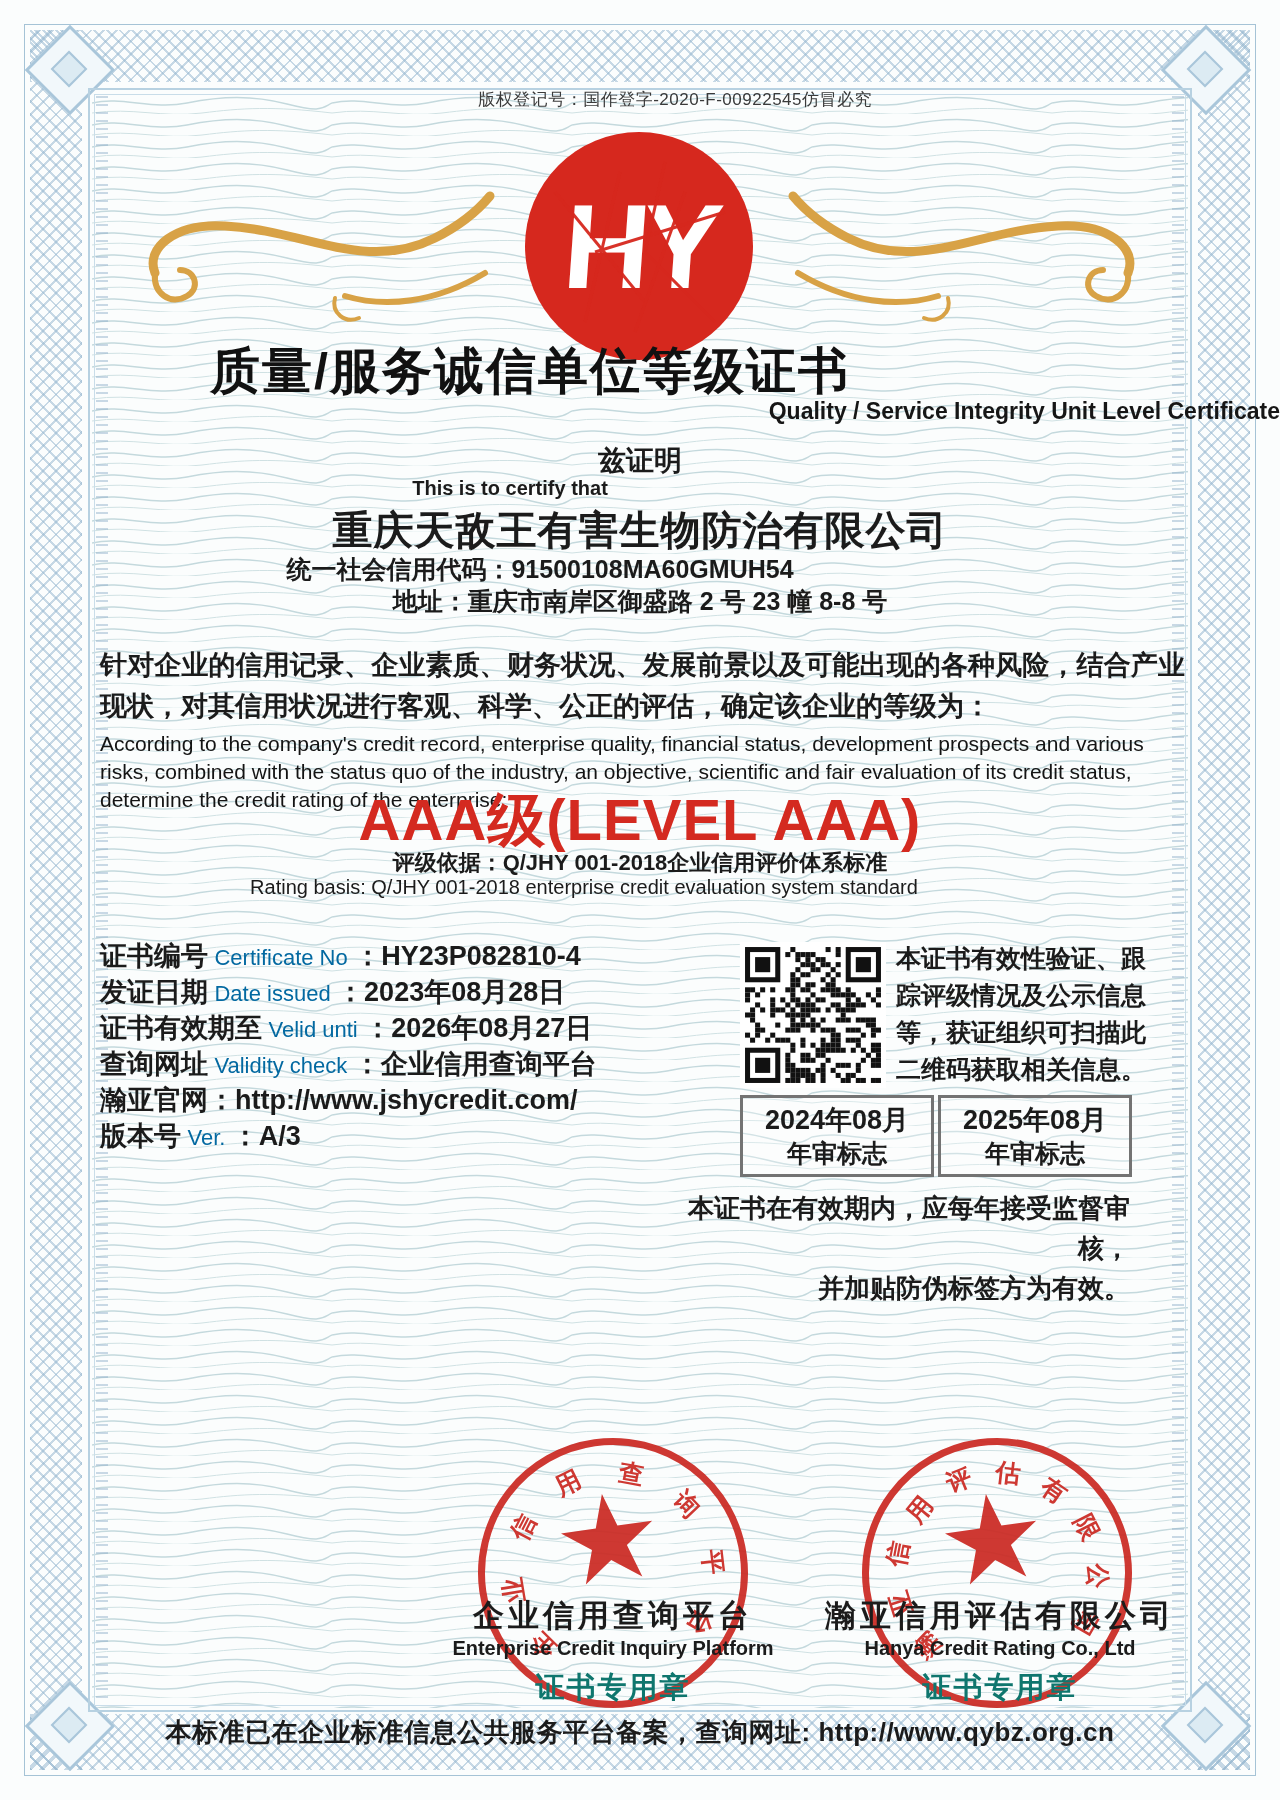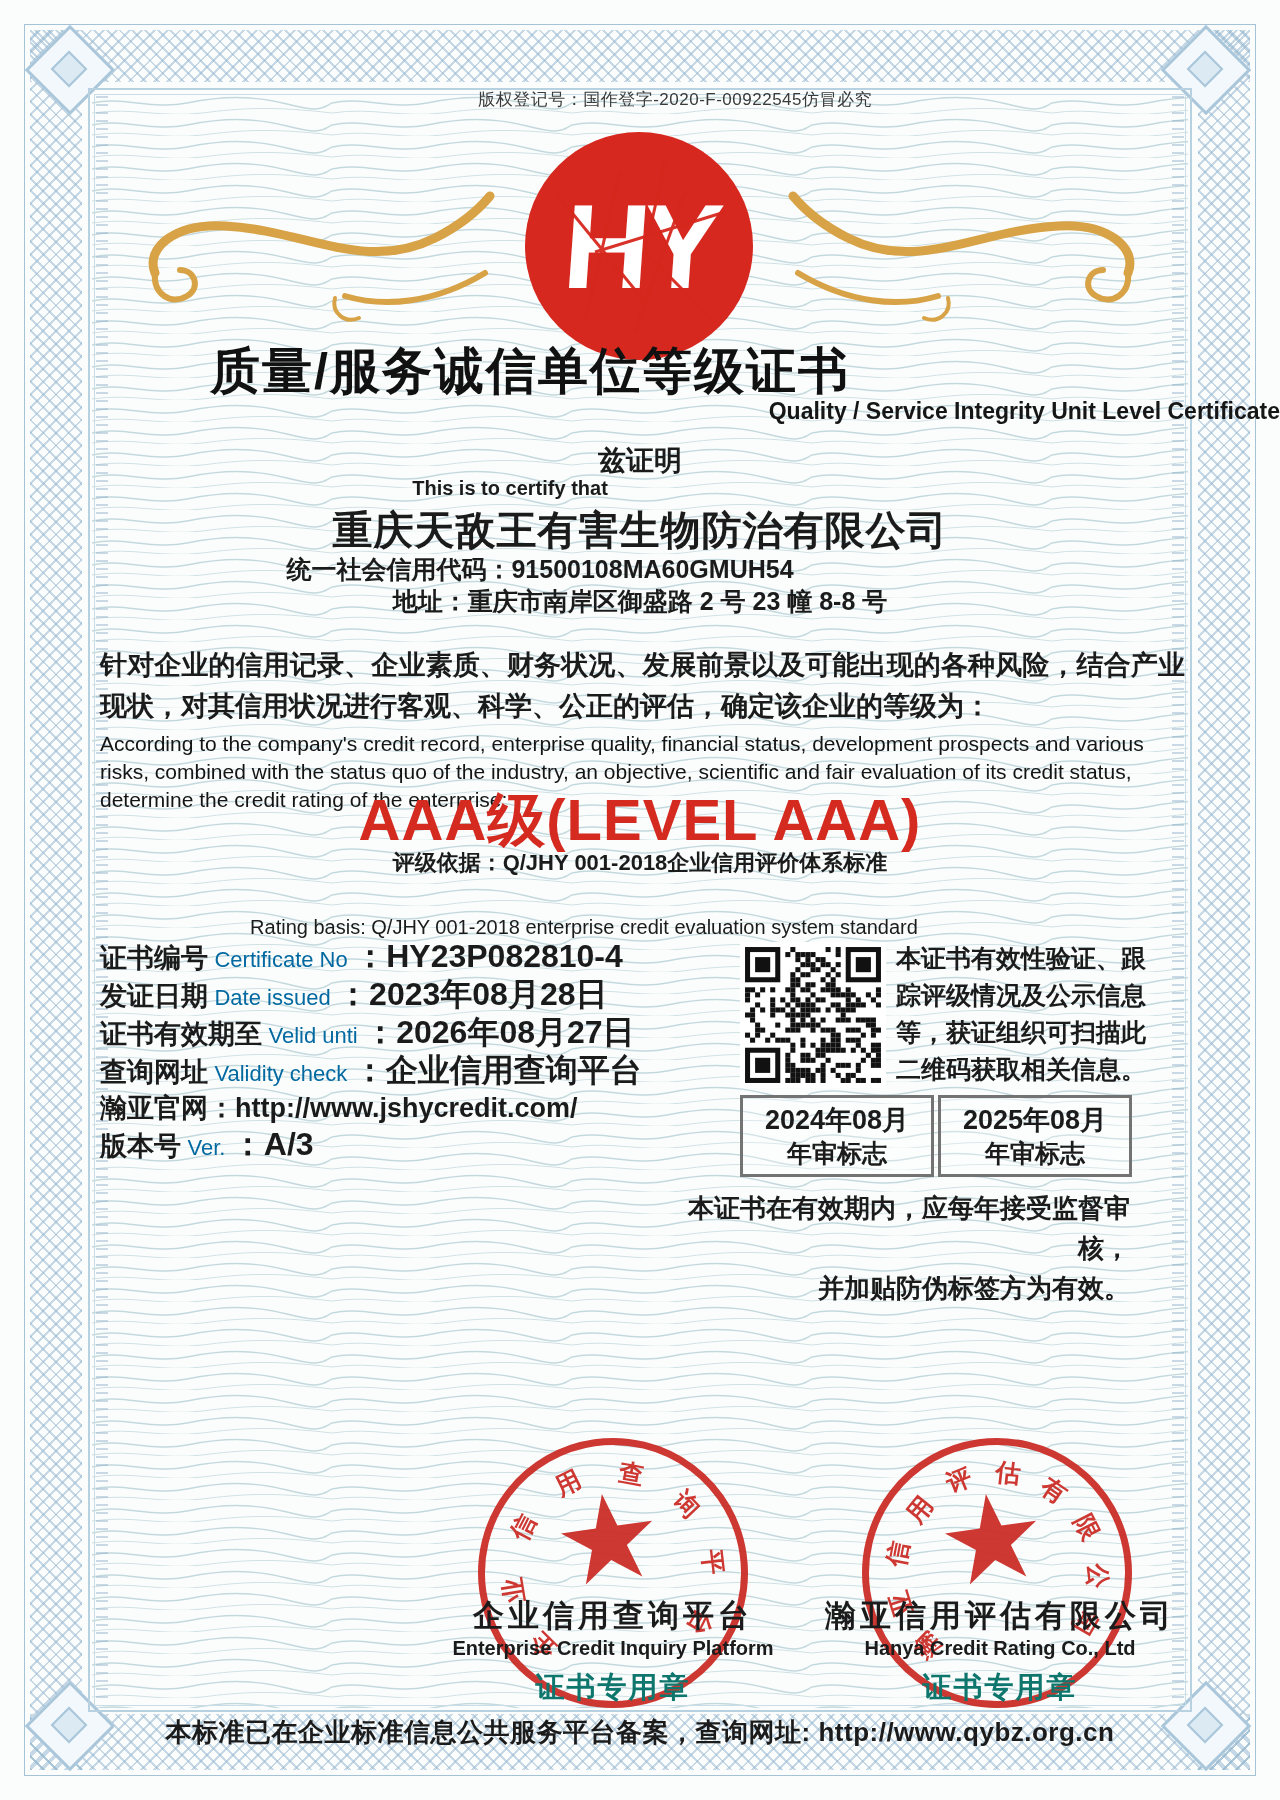--- a/index.html
+++ b/index.html
@@ -56,26 +56,26 @@
     font-size:25px;font-weight:600;}
   .eval-zh{position:absolute;left:100px;width:1085px;top:645px;
     font-size:27px;font-weight:600;line-height:41px;text-align:justify;}
   .eval-en{position:absolute;left:100px;width:1085px;top:730px;
     font-size:21px;font-weight:500;line-height:28px;color:#141414;}
   .rating-level{position:absolute;left:0;width:1280px;top:782px;text-align:center;
     font-size:58px;font-weight:900;color:#d42a20;letter-spacing:1px;}
   .basis-zh{position:absolute;left:0;width:1280px;top:848px;text-align:center;
     font-size:22px;font-weight:600;}
   .basis-en{position:absolute;left:0;width:1168px;top:876px;text-align:center;
-    font-size:20px;font-weight:500;margin-top:40px;}
+    font-size:20px;font-weight:500;}
   .details{position:absolute;left:100px;top:940px;width:560px;}
   .d-row{line-height:33px;white-space:nowrap;}
   .d-zh{font-size:27px;font-weight:700;}
   .d-en{font-size:22px;font-weight:500;color:#0369a1;padding:0 2px;}
-  .d-val{font-size:32px;font-weight:600;}
+  .d-val{font-size:27px;font-weight:600;}
   .qr{position:absolute;left:740px;top:942px;width:146px;height:146px;background:#fff;}
   .qr-note{position:absolute;left:896px;top:940px;width:250px;
     font-size:25px;font-weight:600;line-height:37px;}
   .mark-box{position:absolute;top:1095px;height:76px;border:3px solid #737373;
     display:flex;flex-direction:column;align-items:center;justify-content:center;background:rgba(255,255,255,.25);}
   .mark-box.b1{left:740px;width:188px;}
   .mark-box.b2{left:938px;width:188px;}
   .mark-l1{font-size:27px;font-weight:600;line-height:34px;}
   .mark-l2{font-size:25px;font-weight:600;line-height:32px;}
   .validity-note{position:absolute;left:646px;width:484px;top:1188px;text-align:right;

